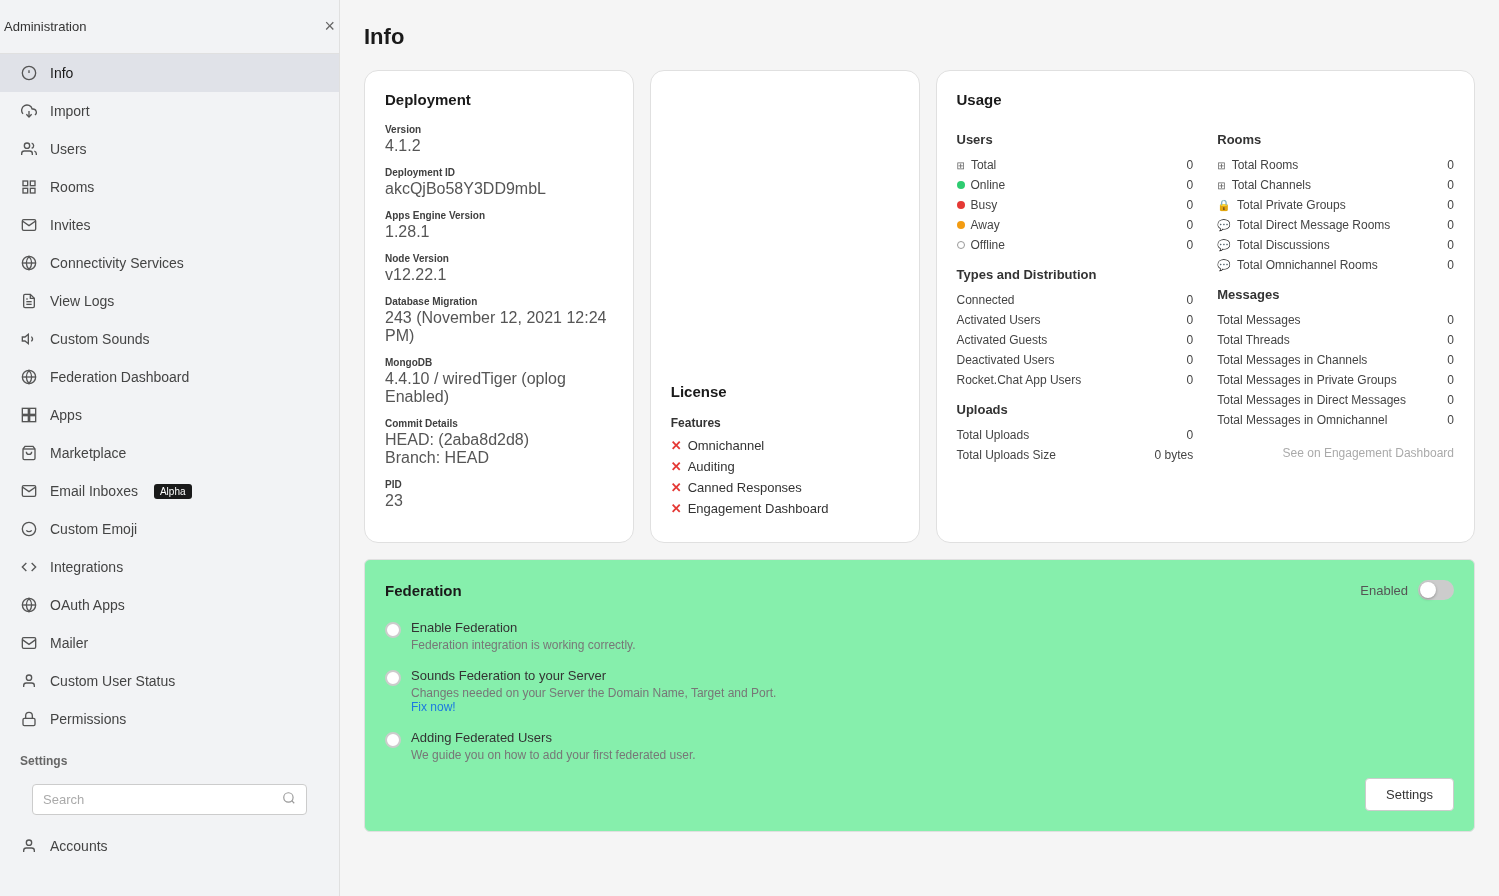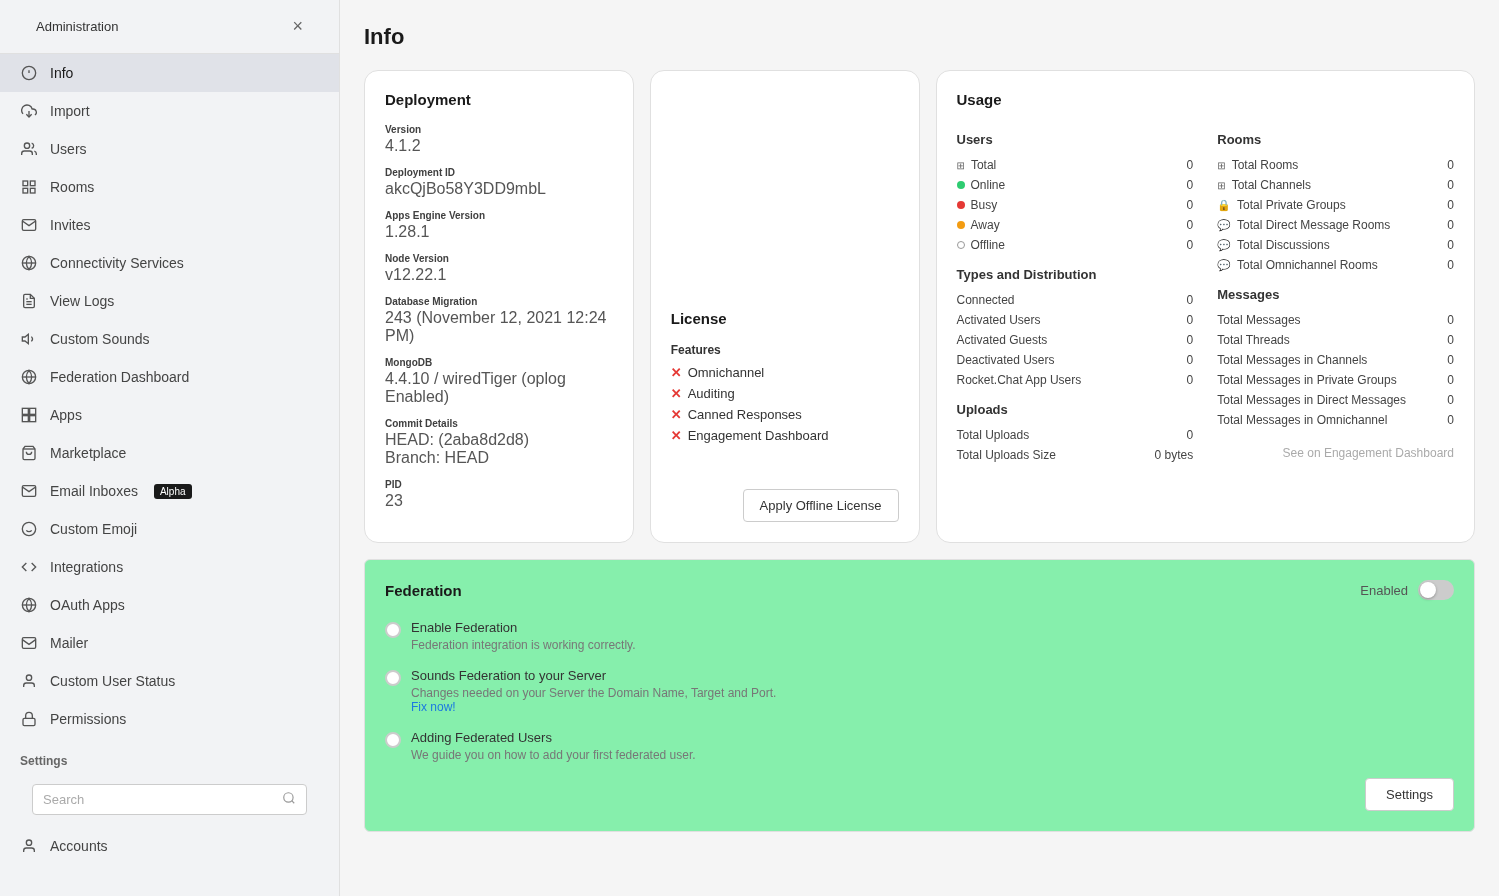--- a/index.html
+++ b/index.html
@@ -1,20 +1,20 @@
 <!DOCTYPE html>
 <html><head>
   <meta charset="utf-8">
   <style>
     * { box-sizing: border-box; margin: 0; padding: 0; }
     body { font-family: -apple-system, BlinkMacSystemFont, 'Segoe UI', sans-serif; font-size: 13px; color: #333; background: #f5f5f5; display: flex; height: 100vh; overflow: hidden; }
 
     
     #sidebar { width: 340px; min-width: 340px; background: #f2f3f5; border-right: 1px solid #e0e0e0; display: flex; flex-direction: column; height: 100vh; overflow-y: auto; }
-    #sidebar-header { padding: 16px 36px; display: flex; justify-content: space-between; align-items: center; background: #f2f3f5; border-bottom: 1px solid #e0e0e0; }
+    #sidebar-header { padding: 16px 4px; display: flex; justify-content: space-between; align-items: center; background: #f2f3f5; border-bottom: 1px solid #e0e0e0; }
     #close-btn { cursor: pointer; font-size: 18px; color: #666; background: none; border: none; }
     
     .nav-item { display: flex; align-items: center; padding: 10px 20px; cursor: pointer; color: #444; font-size: 14px; gap: 12px; }
     .nav-item.active { background: #e0e2e8; color: #1a1a1a; font-weight: 500; }
     .nav-icon { width: 18px; height: 18px; display: flex; align-items: center; justify-content: center; flex-shrink: 0; color: #555; }
     
     .nav-badge { background: #1a1a1a; color: white; font-size: 10px; padding: 2px 6px; border-radius: 3px; margin-left: 4px; }
     
     .sidebar-section { padding: 16px 20px 8px; font-size: 12px; font-weight: 600; color: #666; text-transform: none; }
     
@@ -365,23 +365,20 @@
         </div>
         <div class="feature-item">
           <span class="feat-x">✕</span>
           <span>Canned Responses</span>
         </div>
         <div class="feature-item">
           <span class="feat-x">✕</span>
           <span>Engagement Dashboard</span>
         </div>
       </div>
-      <div style="display:flex; justify-content:flex-end; margin-top: 20px;">
-        <button class="apply-btn">Apply Offline License</button>
-      </div>
     </div>
 
     <div class="card">
       <div class="card-title">Usage</div>
       <div class="usage-grid">
 
         <div>
           <div class="usage-section-title">Users</div>
           <div class="usage-row">
             <div class="usage-row-label">

